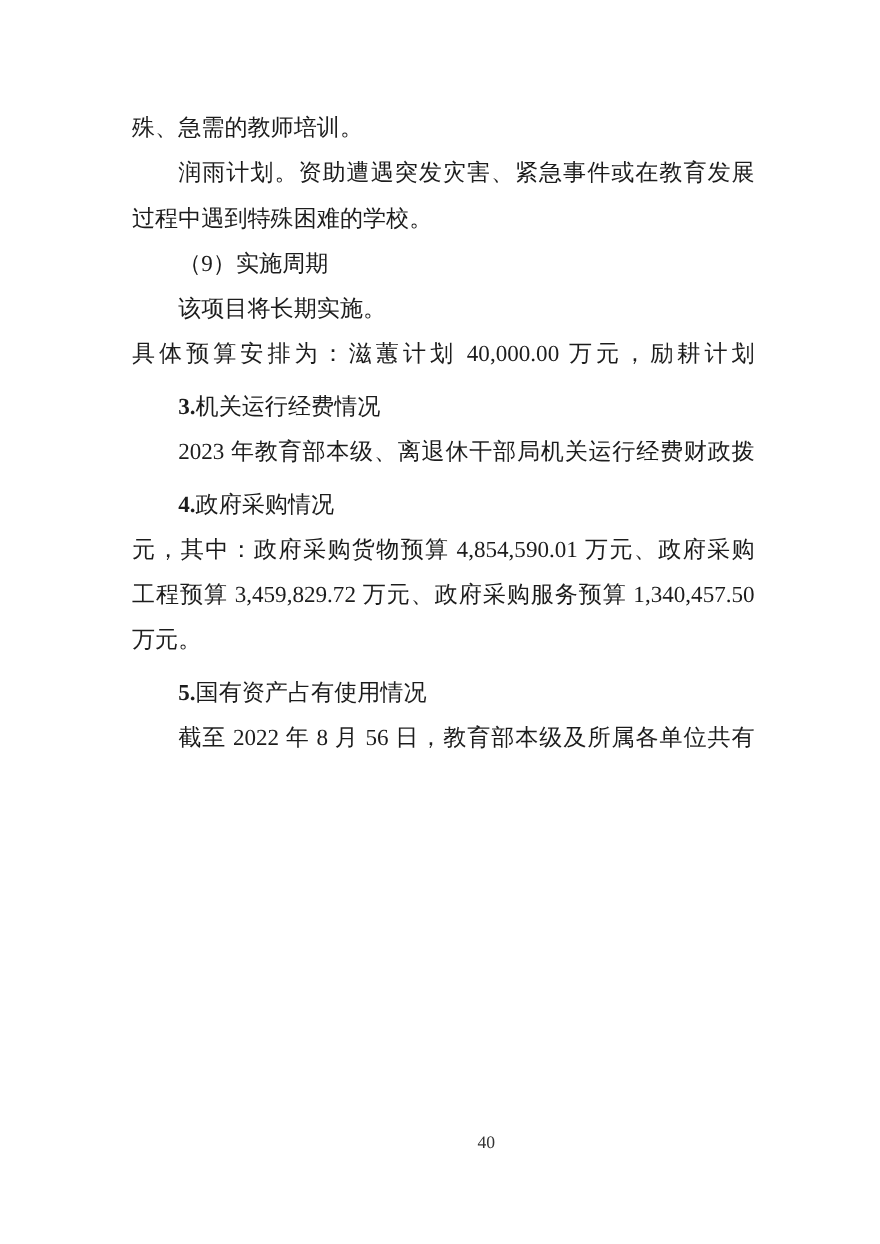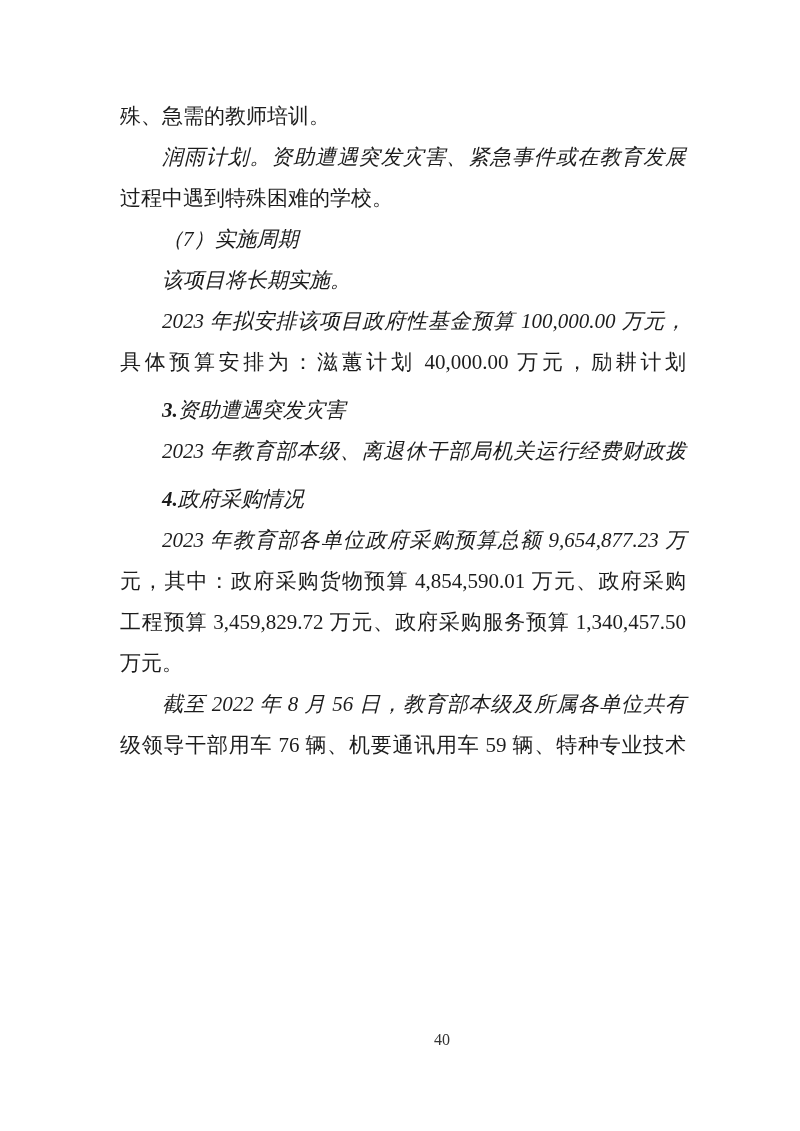--- a/index.html
+++ b/index.html
@@ -29,21 +29,20 @@
     text-align: justify;
     text-align-last: left;
   }
   
   .str {
     text-align-last: justify;
   }
   
   .ind {
     padding-left: 42px;
-    font-style: italic;
   }
   
   .hd {
     margin-top: 7px;
   }
   .hd .num {
     font-weight: bold;
   }
   .pageno {
     position: absolute;
@@ -59,37 +58,37 @@
 </style>
 </head>
 <body>
 
 <div class="page">
   <div class="content">
 
     <div class="line">殊、急需的教师培训。</div>
     <div class="line ind str">润雨计划。资助遭遇突发灾害、紧急事件或在教育发展</div>
     <div class="line">过程中遇到特殊困难的学校。</div>
-    <div class="line ind">（7）实施周期</div>
+    <div class="line ind">（9）实施周期</div>
     <div class="line ind">该项目将长期实施。</div>
-    <div class="line ind str">2023 年拟安排该项目政府性基金预算 100,000.00 万元，</div>
     <div class="line str">具体预算安排为：滋蕙计划 40,000.00 万元，励耕计划</div>
 
     <div class="line ind hd">
-      <span class="num">3.</span><span class="label">资助遭遇突发灾害</span>
+      <span class="num">3.</span><span class="label">机关运行经费情况</span>
     </div>
     <div class="line ind str">2023 年教育部本级、离退休干部局机关运行经费财政拨</div>
 
     <div class="line ind hd">
       <span class="num">4.</span><span class="label">政府采购情况</span>
     </div>
-    <div class="line ind str">2023 年教育部各单位政府采购预算总额 9,654,877.23 万</div>
     <div class="line str">元，其中：政府采购货物预算 4,854,590.01 万元、政府采购</div>
     <div class="line str">工程预算 3,459,829.72 万元、政府采购服务预算 1,340,457.50</div>
     <div class="line">万元。</div>
 
+    <div class="line ind hd">
+      <span class="num">5.</span><span class="label">国有资产占有使用情况</span>
+    </div>
     <div class="line ind str">截至 2022 年 8 月 56 日，教育部本级及所属各单位共有</div>
-    <div class="line str">级领导干部用车 76 辆、机要通讯用车 59 辆、特种专业技术</div>
 
   </div>
 
   <div class="pageno">40</div>
 </div>
 
 </body></html>

